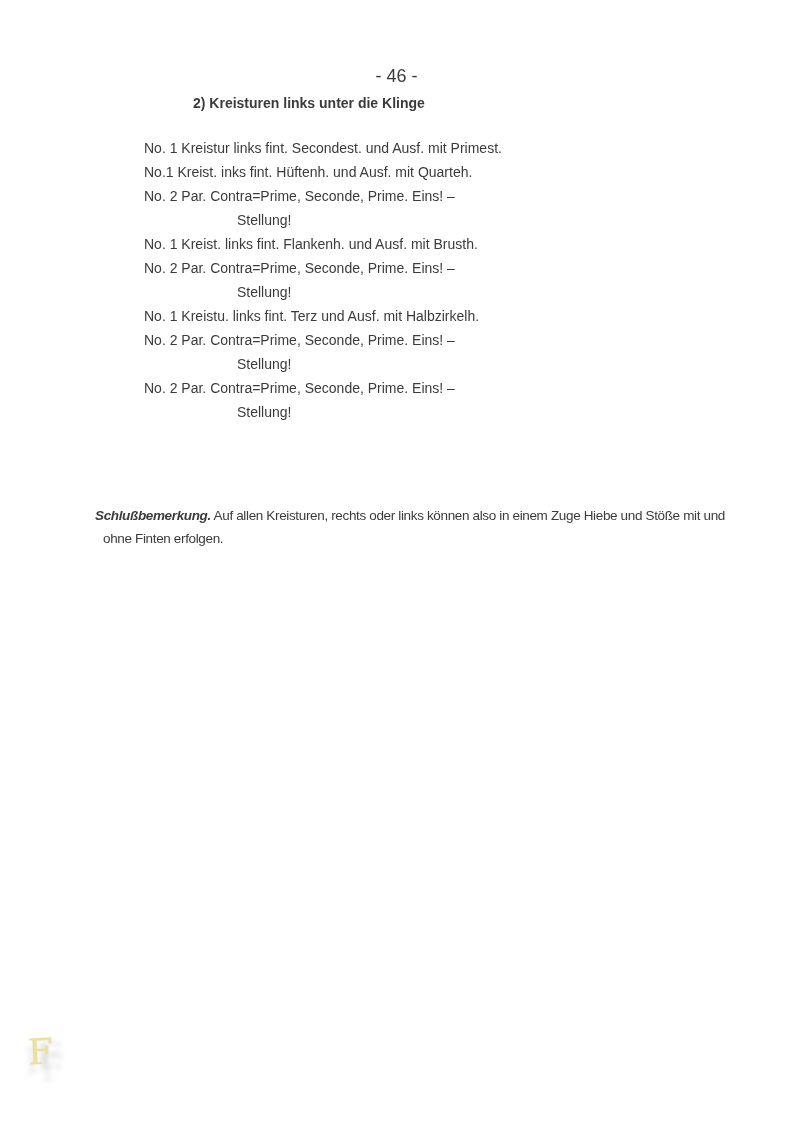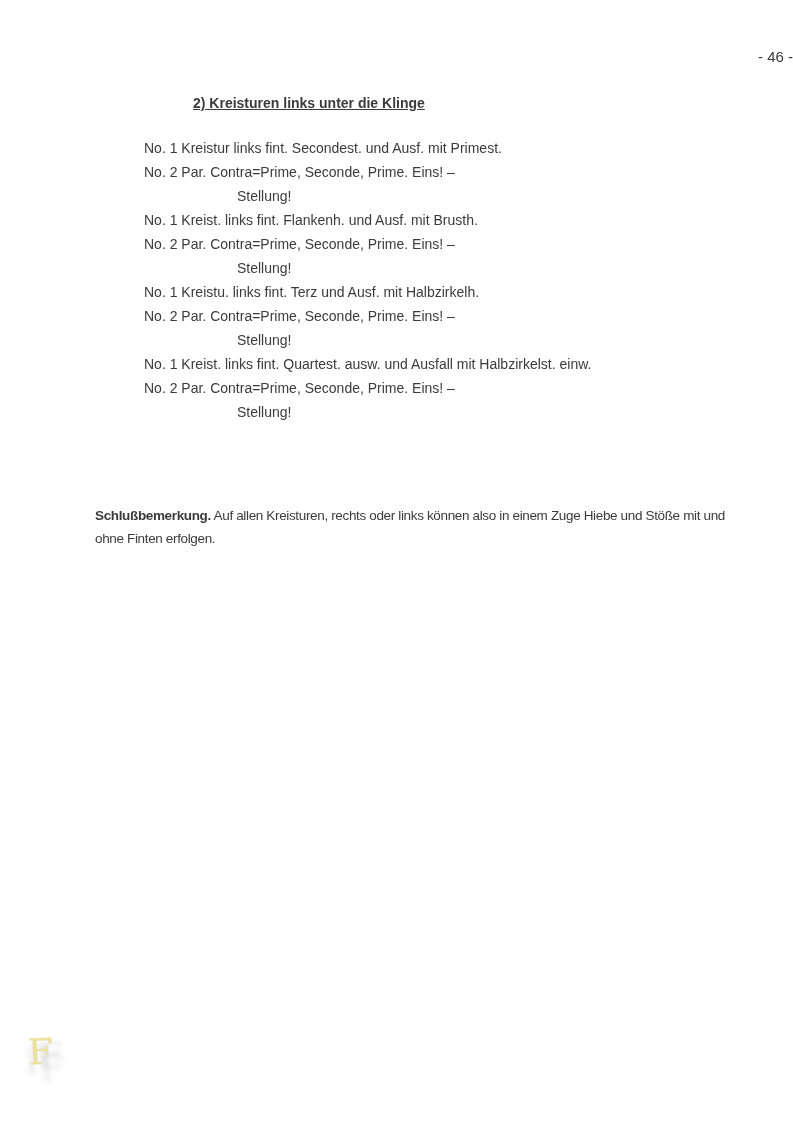--- a/index.html
+++ b/index.html
@@ -5,44 +5,44 @@
   html,body{margin:0;padding:0;background:#ffffff;}
   .page{
     position:relative;
     width:793px;height:1123px;
     background:#ffffff;
     overflow:hidden;
     font-family:"Liberation Sans",sans-serif;
     color:#3b3b3b;
   }
   .page-number{
-    position:absolute;top:48px;left:0;width:100%;
-    text-align:right;font-size:15px;
+    position:absolute;top:66px;left:0;width:100%;
+    text-align:center;font-size:18px;
   }
   .section-heading{
     position:absolute;left:193px;top:95px;
-    font-size:14px;font-weight:bold;white-space:nowrap;text-decoration:underline;
+    font-size:14px;font-weight:bold;white-space:nowrap;
   }
   .drill{
     position:absolute;left:144px;top:136px;
     font-size:14px;
   }
   .drill .line{
     height:24px;line-height:24px;white-space:nowrap;
   }
   .drill .line.indent{
     padding-left:93px;
   }
   .conclusion{
     position:absolute;left:95px;top:504px;margin:0;
     font-size:13.5px;line-height:23px;
     letter-spacing:-0.35px;white-space:nowrap;
   }
-  .conclusion .b{font-weight:bold;}
-  .conclusion .l2{margin-left:0;}
+  .conclusion .b{font-weight:bold;font-style:italic;}
+  .conclusion .l2{margin-left:8px;}
   .watermark{
     position:absolute;left:28px;top:1028px;
     width:52px;height:54px;pointer-events:none;
   }
   .watermark .glyph{
     display:inline-block;
     font-family:"DejaVu Serif",serif;
     font-size:36px;line-height:48px;
     color:#ece19c;
     transform:rotate(-3deg);
@@ -58,29 +58,29 @@
 <body>
 
 <div class="page">
 
   <div class="page-number">- 46 -</div>
 
   <div class="section-heading">2) Kreisturen links unter die Klinge</div>
 
   <div class="drill">
     <div class="line">No. 1 Kreistur links fint. Secondest. und Ausf. mit Primest.</div>
+    <div class="line">No.1 Kreist. inks fint. Hüftenh. und Ausf. mit Quarteh.</div>
     <div class="line">No. 2 Par. Contra=Prime, Seconde, Prime. Eins! –</div>
     <div class="line indent">Stellung!</div>
     <div class="line">No. 1 Kreist. links fint. Flankenh. und Ausf. mit Brusth.</div>
     <div class="line">No. 2 Par. Contra=Prime, Seconde, Prime. Eins! –</div>
     <div class="line indent">Stellung!</div>
     <div class="line">No. 1 Kreistu. links fint. Terz und Ausf. mit Halbzirkelh.</div>
     <div class="line">No. 2 Par. Contra=Prime, Seconde, Prime. Eins! –</div>
     <div class="line indent">Stellung!</div>
-    <div class="line">No. 1 Kreist. links fint. Quartest. ausw. und Ausfall mit Halbzirkelst. einw.</div>
     <div class="line">No. 2 Par. Contra=Prime, Seconde, Prime. Eins! –</div>
     <div class="line indent">Stellung!</div>
   </div>
 
   <p class="conclusion"><span class="b">Schlußbemerkung.</span><span> Auf allen Kreisturen, rechts oder links können also in einem Zuge Hiebe und Stöße mit und</span><br><span class="l2">ohne Finten erfolgen.</span></p>
 
   <div class="watermark">
     <span class="glyph">F</span>
   </div>
 

